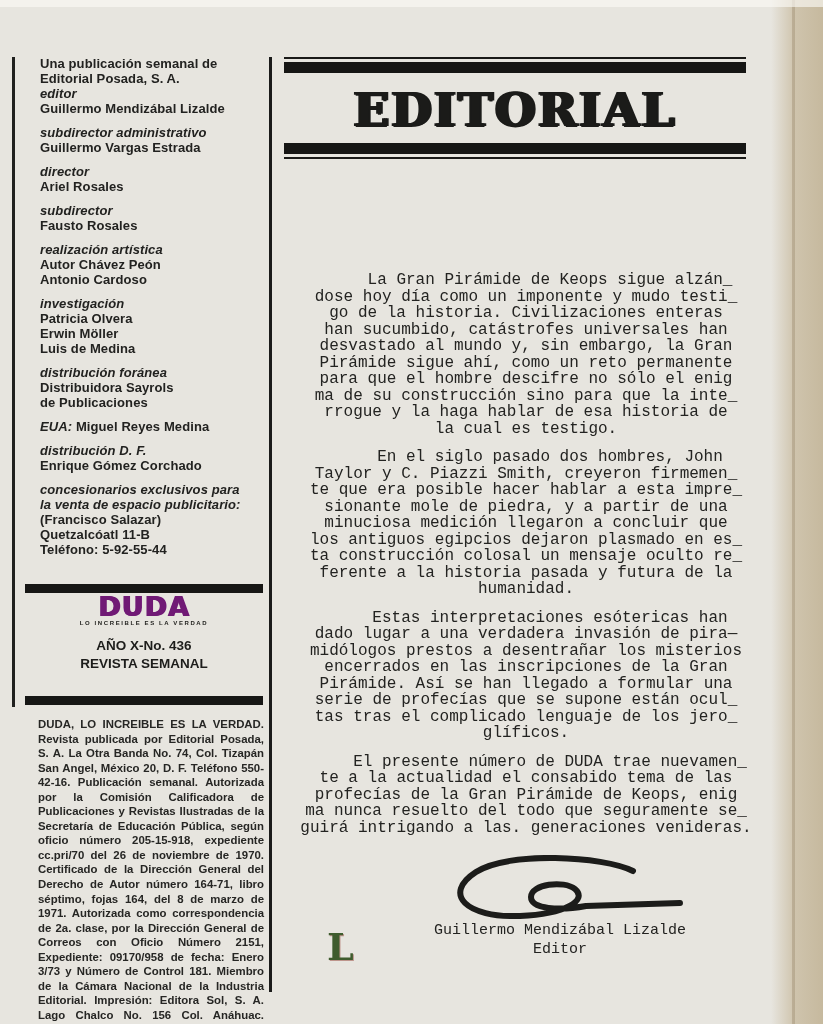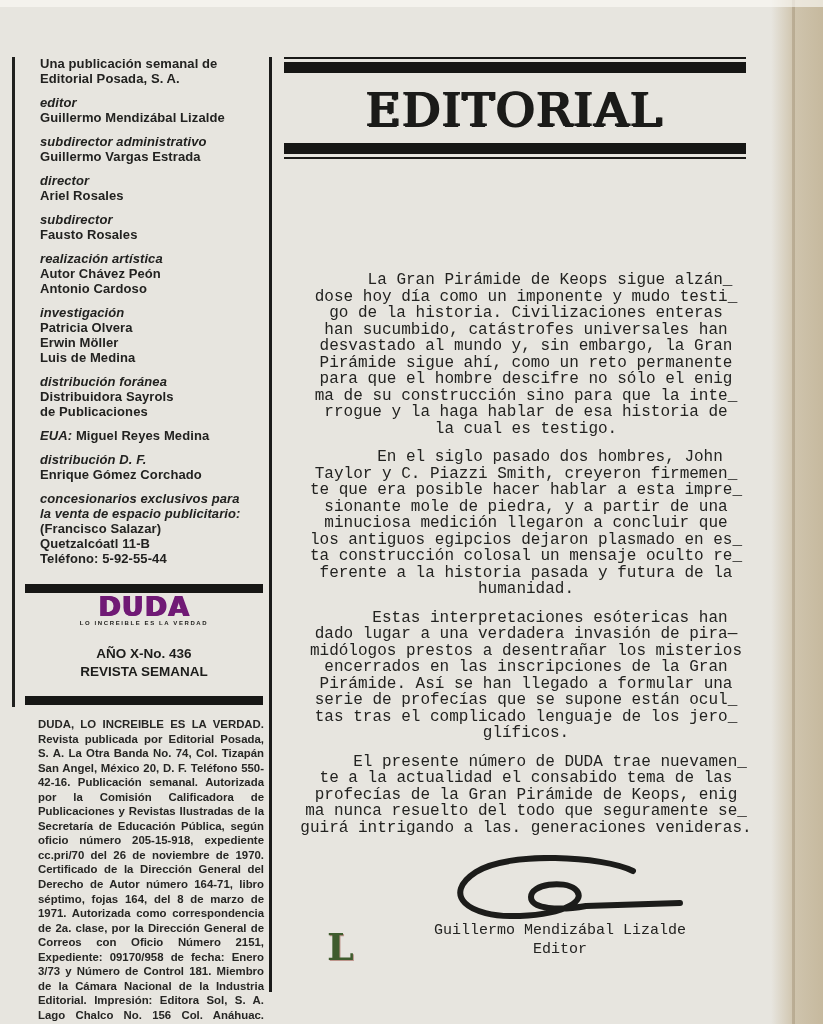--- a/index.html
+++ b/index.html
@@ -13,46 +13,46 @@
     background:linear-gradient(90deg,rgba(201,188,163,0) 0%,#cfc4ad 45%,#c6b99e 100%);}
   .edge-crease{position:absolute;top:0;right:28px;width:3px;height:100%;background:rgba(135,115,85,.30);}
   .top-light{position:absolute;top:0;left:0;width:100%;height:7px;background:rgba(250,249,245,.65);}
 
   .left-rule{position:absolute;left:12px;top:57px;width:3px;height:650px;background:#20201e;}
   .col-divider{position:absolute;left:269px;top:57px;width:3px;height:935px;background:#1b1b1a;}
 
   
   .masthead{position:absolute;left:40px;top:56px;width:218px;
     font-size:13px;line-height:15px;font-weight:600;letter-spacing:.1px;}
-  .mh-intro{margin-bottom:9px;white-space:pre-line;}
+  .mh-intro{white-space:pre-line;}
   .mh-group{margin-bottom:9px;}
   .mh-label{font-style:italic;white-space:pre-line;}
   .mh-value{white-space:pre-line;}
   .mh-group.inline .mh-label,.mh-group.inline .mh-value{display:inline;}
 
   .bar{position:absolute;left:25px;width:238px;height:9px;background:#171715;}
   .bar-a{top:584px;}
   .bar-b{top:696px;}
 
   .duda-block{position:absolute;left:25px;top:594px;width:238px;text-align:center;}
   .duda-wordmark{font-family:"DejaVu Sans",sans-serif;font-weight:900;font-size:27px;line-height:26px;
     letter-spacing:1px;color:#701a75;text-shadow:1px 0 0 currentColor,-.5px 0 0 currentColor;}
   .duda-tagline{font-size:6px;font-weight:bold;letter-spacing:1.6px;color:#22221f;margin-top:0;}
-  .duda-dates{margin-top:19px;font-weight:bold;font-size:13.5px;line-height:18px;color:#1d1d1b;}
+  .duda-dates{margin-top:11px;font-weight:bold;font-size:13.5px;line-height:18px;color:#1d1d1b;}
 
   .fineprint{position:absolute;left:38px;top:717px;width:226px;
     font-size:11.4px;line-height:14.55px;font-weight:600;color:#262624;letter-spacing:0;}
   .fp-body{text-align:justify;}
 
   
   .ed-header{position:absolute;left:284px;top:57px;width:462px;}
   .rule-thin{height:2px;background:#1a1a18;}
   .rule-thick{height:11px;background:#161614;margin-top:3px;}
   .ed-title{text-align:center;padding:11px 0 7px;
-    font-family:"DejaVu Serif",serif;font-weight:normal;font-size:47px;line-height:52px;
+    font-family:"DejaVu Serif",serif;font-weight:bold;font-size:47px;line-height:52px;
     letter-spacing:2px;color:#1b1b19;
     text-shadow:1.7px 0 0 currentColor,-1.7px 0 0 currentColor,0 .6px 0 currentColor;}
   .ed-header .rule-thick.bottom{margin-top:0;}
   .ed-header .rule-thin.bottom{margin-top:3px;}
 
   .body-text{position:absolute;left:291px;top:272px;width:470px;
     font-family:"Liberation Mono","DejaVu Sans Mono",monospace;
     font-size:16px;line-height:16.5px;color:#232321;text-align:center;}
   .body-text p{margin:0 0 12px 0;white-space:pre;}
 

